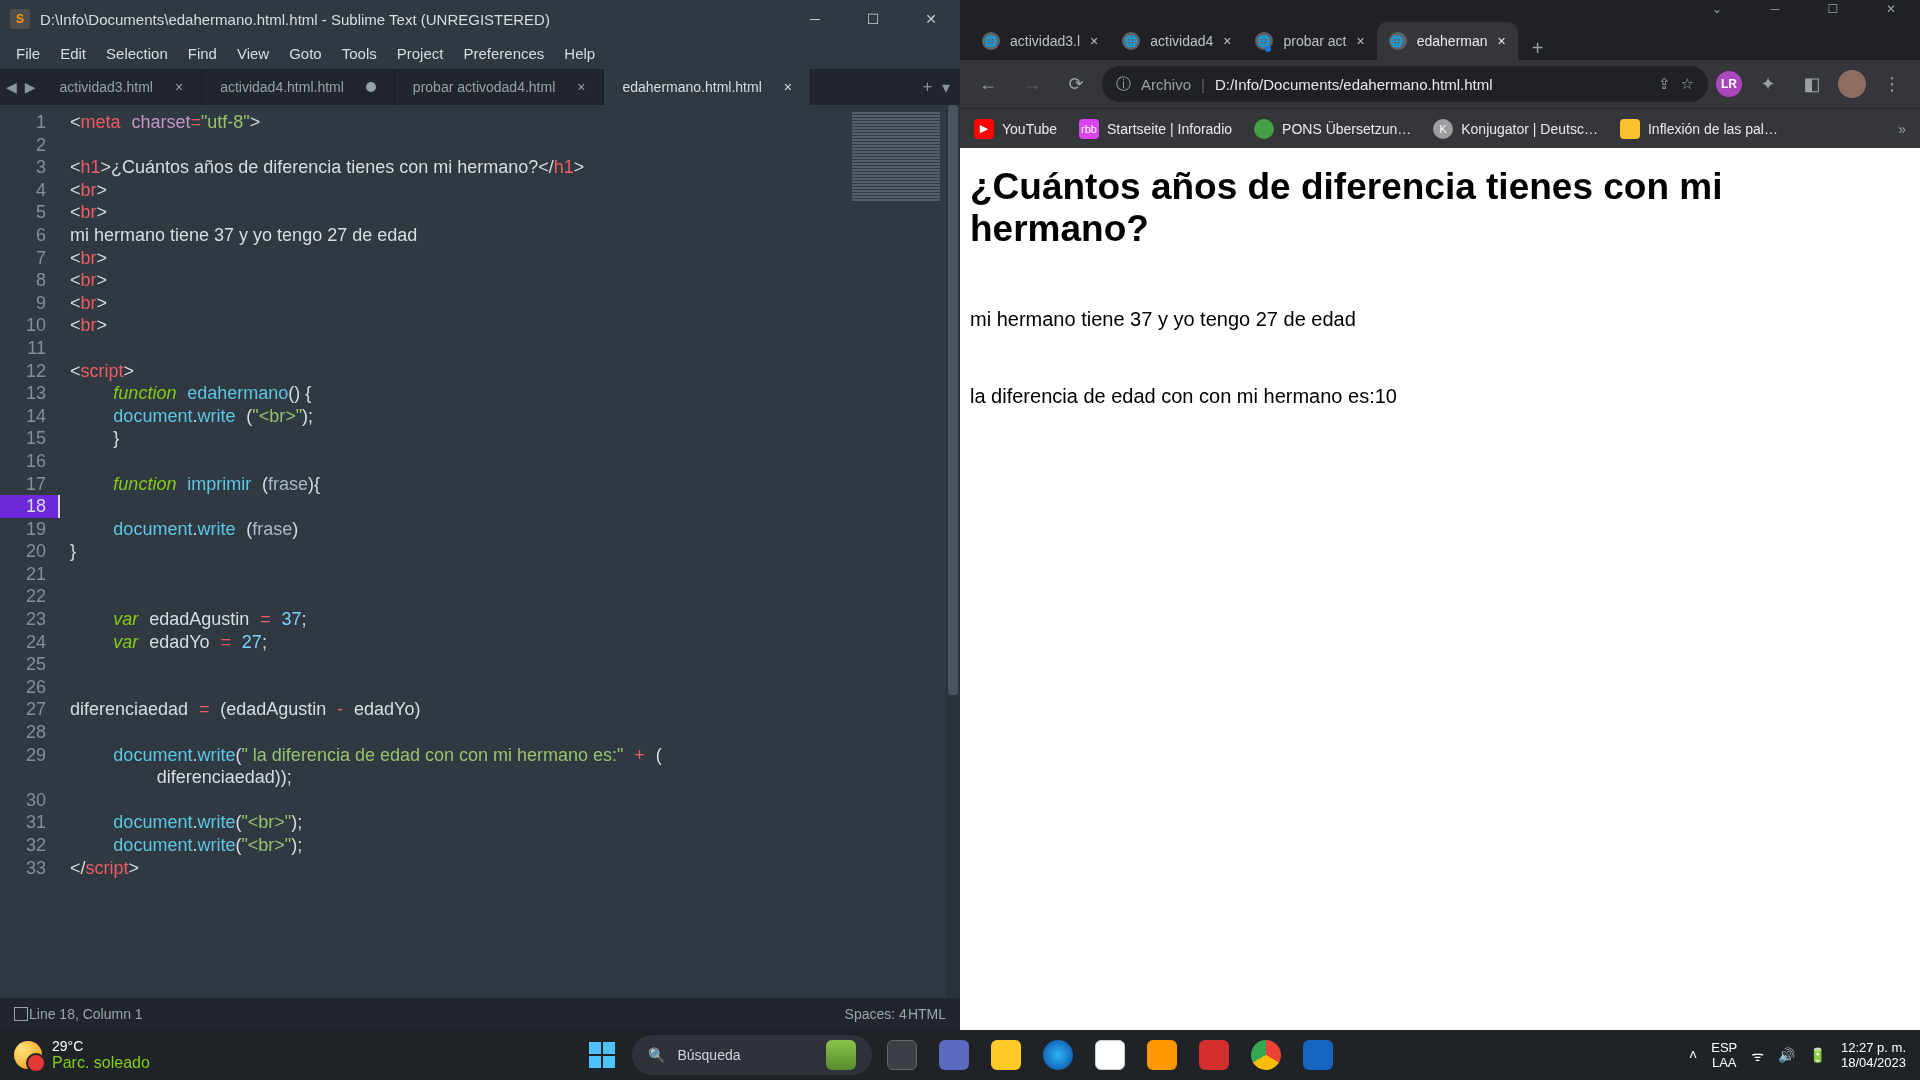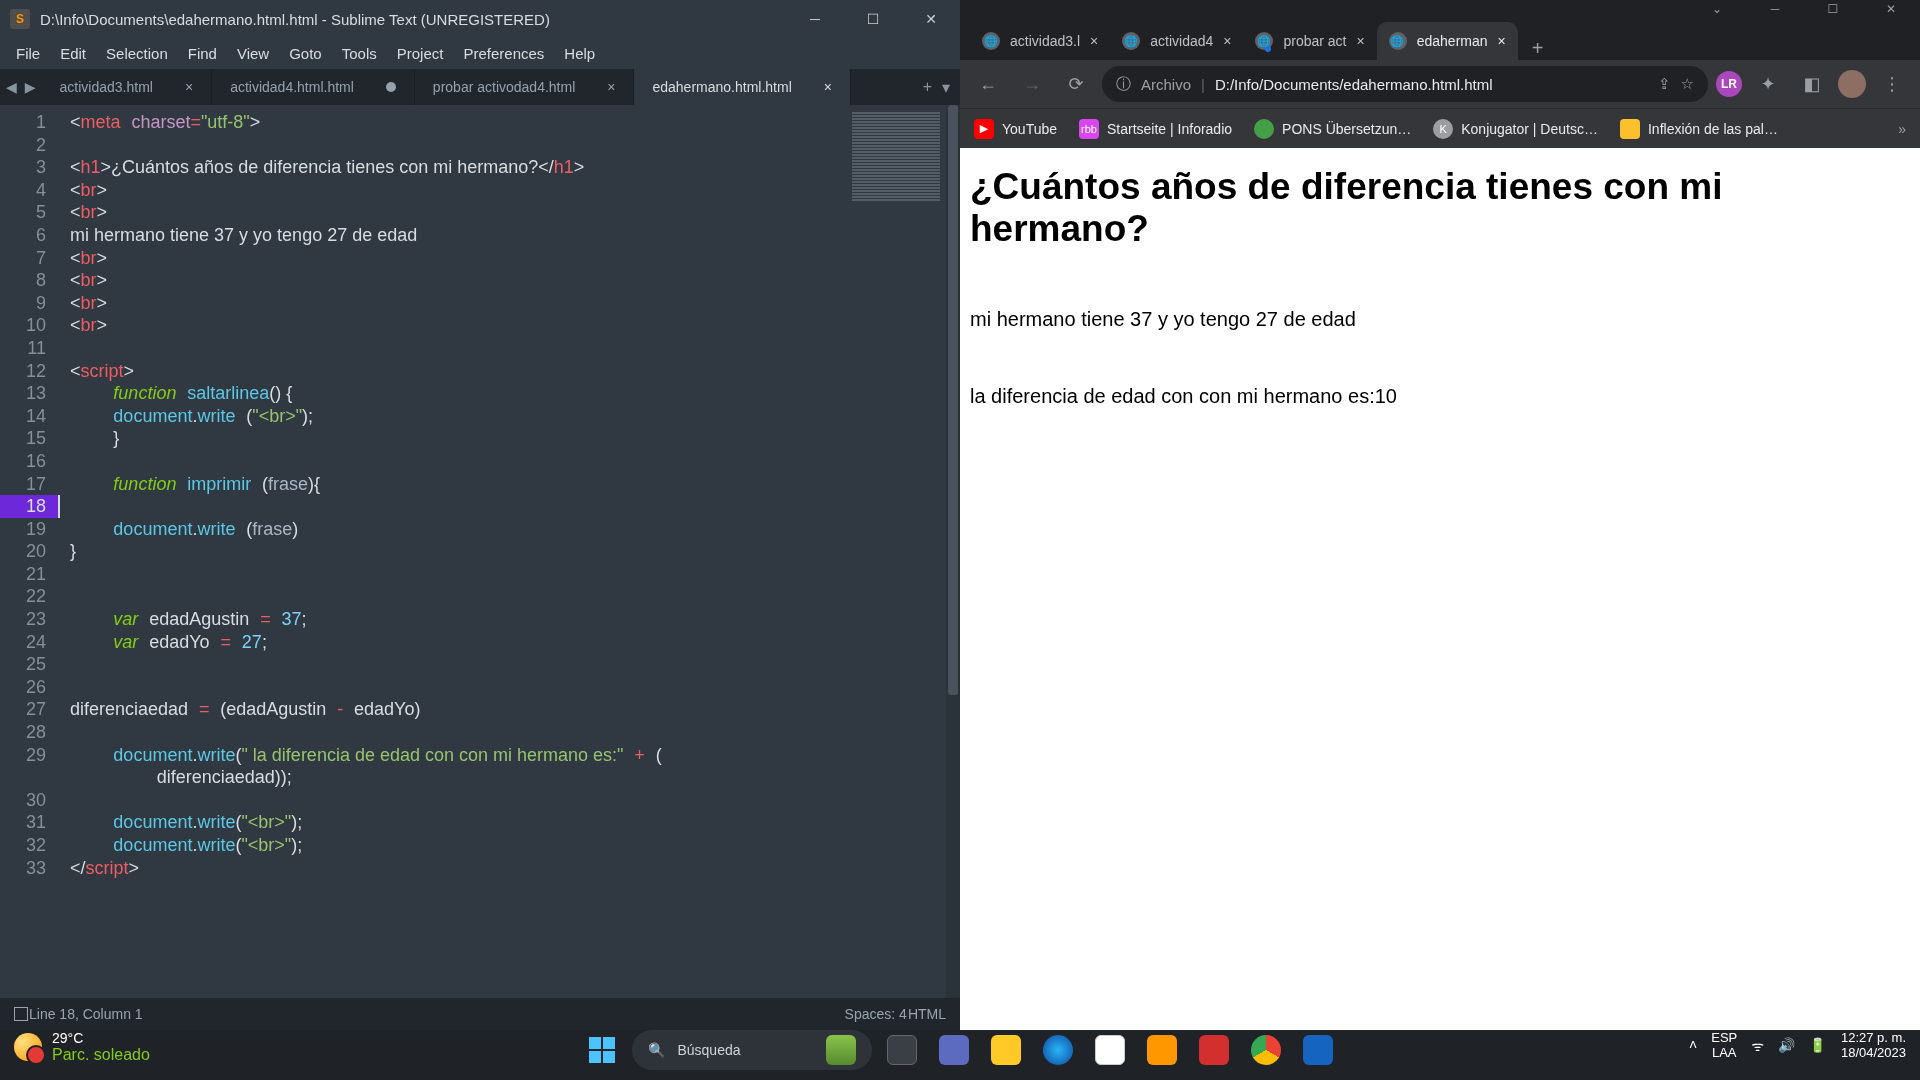--- a/index.html
+++ b/index.html
@@ -12,21 +12,21 @@
 .st-title { flex:1; }
 .st-winbtns { display:flex; }
 .st-winbtn { width:58px; height:38px; display:flex; align-items:center; justify-content:center; color:#c8ccd1; font-size:14px; }
 
 .st-menubar { height:31px; background:#303841; display:flex; align-items:center; padding:0 6px; color:#d8dde2; font-size:15px; }
 .st-menu { padding:4px 10px; }
 
 .st-tabnav { height:36px; background:#21262c; display:flex; align-items:stretch; }
 .st-navarrows { display:flex; align-items:center; padding:0 6px; color:#8a949e; font-size:14px; gap:8px; }
 .st-tabs { display:flex; align-items:stretch; flex:1; }
-.st-tab { display:flex; align-items:center; padding:0 18px; color:#97a1ab; font-size:14px; border-right:1px solid #1a1e23; position:relative; gap:32px; }
+.st-tab { display:flex; align-items:center; padding:0 18px; color:#97a1ab; font-size:14px; border-right:1px solid #1a1e23; position:relative; gap:22px; }
 .st-tab.active { background:#303841; color:#d8dde2; }
 .st-tab .dot { width:10px; height:10px; border-radius:50%; background:#97a1ab; }
 .st-tab .x { font-size:14px; }
 .st-tab-add { display:flex; align-items:center; color:#8a949e; padding:0 10px; gap:10px; font-size:16px; }
 
 .st-body { flex:1; display:flex; position:relative; }
 .gutter { width:58px; background:#303841; color:#858f99; text-align:right; padding:6px 12px 0 0; font-family:Consolas,monospace; font-size:18px; line-height:22.6px; }
 .gutter .gl { height:22.6px; }
 .gutter .hl { background:#6d28d9; color:#d8dde2; margin-right:-12px; padding-right:12px; }
 .gutter .mark { position:relative; }
@@ -70,21 +70,21 @@
 
 .cr-bookbar { height:40px; background:#35363a; display:flex; align-items:center; padding:0 14px; gap:22px; color:#e8eaed; font-size:14px; border-top:1px solid #2a2b2e; }
 .cr-bm { display:flex; align-items:center; gap:8px; white-space:nowrap; }
 .cr-bm .bi { width:20px; height:20px; border-radius:4px; display:flex; align-items:center; justify-content:center; font-size:11px; color:#fff; }
 
 .cr-page { flex:1; background:#fff; color:#000; padding:18px 10px; font-family:"Times New Roman",serif; }
 .cr-page h1 { font-size:37px; font-weight:bold; margin-bottom:40px; }
 .cr-page p { font-size:20px; }
 
 
-.taskbar { position:absolute; left:0; bottom:0; width:1920px; height:50px; background:#1f2328; display:flex; align-items:flex-start; color:#fff; font-size:14px; }
+.taskbar { position:absolute; left:0; bottom:0; width:1920px; height:50px; background:#1f2328; display:flex; align-items:center; color:#fff; font-size:14px; }
 .tb-weather { display:flex; align-items:center; gap:10px; padding:0 14px; }
 .tb-weather .wicon { width:28px;height:28px;border-radius:50%;background:radial-gradient(circle at 30% 30%,#ffe082,#ff9800); position:relative;}
 .tb-weather .wicon::after{content:"";position:absolute;right:-4px;bottom:-4px;width:16px;height:16px;border-radius:50%;background:#e53935;border:2px solid #1f2328;}
 .tb-center { position:absolute; left:50%; transform:translateX(-50%); display:flex; align-items:center; gap:8px; }
 .tb-btn { width:44px; height:40px; display:flex; align-items:center; justify-content:center; border-radius:6px; }
 .tb-search { width:240px; height:40px; background:#2e333a; border-radius:20px; display:flex; align-items:center; padding:0 16px; gap:12px; color:#cfd3d8; }
 .tb-right { margin-left:auto; display:flex; align-items:center; gap:14px; padding:0 14px; }
 .tb-lang { text-align:center; font-size:13px; line-height:15px; }
 .tb-clock { text-align:right; font-size:13px; line-height:15px; }
 .win-logo{width:26px;height:26px;display:grid;grid-template-columns:1fr 1fr;grid-template-rows:1fr 1fr;gap:2px;}
@@ -187,21 +187,21 @@
 <span class="p">&lt;</span><span class="tag">h1</span><span class="p">&gt;</span><span>¿Cuántos años de diferencia tienes con mi hermano?</span><span class="p">&lt;/</span><span class="tag">h1</span><span class="p">&gt;</span>
 <span class="p">&lt;</span><span class="tag">br</span><span class="p">&gt;</span>
 <span class="p">&lt;</span><span class="tag">br</span><span class="p">&gt;</span>
 <span>mi hermano tiene 37 y yo tengo 27 de edad</span>
 <span class="p">&lt;</span><span class="tag">br</span><span class="p">&gt;</span>
 <span class="p">&lt;</span><span class="tag">br</span><span class="p">&gt;</span>
 <span class="p">&lt;</span><span class="tag">br</span><span class="p">&gt;</span>
 <span class="p">&lt;</span><span class="tag">br</span><span class="p">&gt;</span>
 
 <span class="p">&lt;</span><span class="tag">script</span><span class="p">&gt;</span>
-    <span class="kw">function</span> <span class="fn">saltarlinea</span><span class="p">() {</span>
+    <span class="kw">function</span> <span class="fn">edahermano</span><span class="p">() {</span>
     <span class="obj">document</span><span class="p">.</span><span class="mem">write</span> <span class="p">(</span><span class="str">"&lt;br&gt;"</span><span class="p">);</span>
     <span class="p">}</span>
 
     <span class="kw">function</span> <span class="fn">imprimir</span> <span class="p">(</span><span class="pr">frase</span><span class="p">){</span>
 
     <span class="obj">document</span><span class="p">.</span><span class="mem">write</span> <span class="p">(</span><span class="pr">frase</span><span class="p">)</span>
 <span class="p">}</span>
 
 
     <span class="kw">var</span> <span>edadAgustin</span> <span class="op">=</span> <span class="num">37</span><span class="p">;</span>

